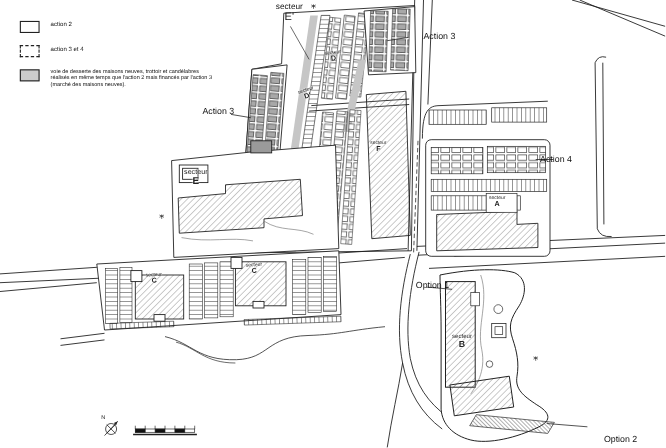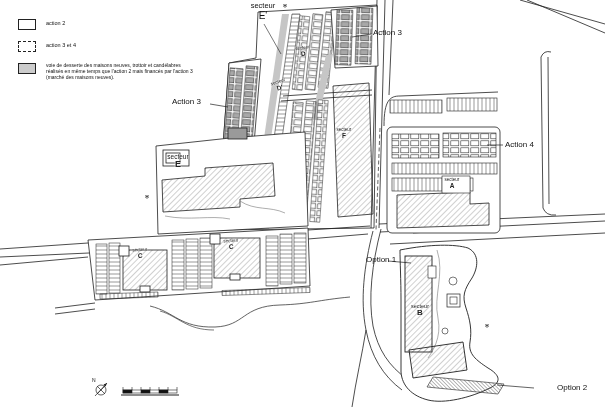--- a/index.html
+++ b/index.html
@@ -9,21 +9,21 @@
   
   .legend{position:absolute;left:18px;top:18px;width:190px;}
   .legend-row{display:flex;align-items:flex-start;margin-bottom:10px;}
   .swatch{width:16px;height:9px;border:1px solid #222;margin-right:10px;flex:0 0 auto;margin-top:1px;}
   .swatch.outline{background:#fff;}
   .swatch.dashed{background:#fff;border:1px dashed #222;}
   .swatch.gray{background:#cccccc;}
   .legend-label{font-size:5.5px;line-height:6.5px;padding-top:2px;}
   .legend-par{font-size:5px;line-height:6.2px;width:152px;padding-top:0;}
   
-  .callout{position:absolute;font-size:8px;line-height:9px;white-space:nowrap;color:#111;}
+  .callout{position:absolute;font-size:8px;line-height:9px;white-space:nowrap;color:#111;padding-left:12px;}
   
   .sector{position:absolute;width:30px;text-align:center;color:#222;
           text-shadow:0 0 2px #fff,0 0 2px #fff;}
   .sector .sw{font-size:4.5px;line-height:5px;}
   .sector .sl{font-size:6.5px;line-height:7px;font-weight:bold;}
   .sector.big .sw{font-size:6.5px;line-height:7px;}
   .sector.big .sl{font-size:9px;line-height:9px;}
   .sector.med .sw{font-size:5.5px;line-height:6px;}
   .sector.med .sl{font-size:8px;line-height:8px;}
   .sector-eprime{position:absolute;text-align:center;color:#111;}
@@ -257,23 +257,23 @@
       <div class="legend-label">action 3 et 4</div>
     </div>
     <div class="legend-row">
       <div class="swatch gray"></div>
       <div class="legend-label legend-par">voie de desserte des maisons neuves, trottoir et candélabres réalisés en même temps que l'action 2 mais financés par l'action 3 (marché des maisons neuves).</div>
     </div>
   </div>
 
   <div class="callout" style="left:172px;top:97px;">Action 3</div>
   <div class="callout" style="left:373px;top:28px;">Action 3</div>
-  <div class="callout" style="left:505px;top:140px;">Action 4</div>
+  <div class="callout" style="left:479px;top:140px;">Action 4</div>
   <div class="callout" style="left:354px;top:255px;margin-left:12px;">Option 1</div>
-  <div class="callout" style="left:537px;top:383px;margin-left:20px;">Option 2</div>
+  <div class="callout" style="left:537px;top:395px;">Option 2</div>
 
   <div class="sector-eprime" style="left:245px;top:2px;width:36px;">
     <div class="sw">secteur</div>
     <div class="sl">E'</div>
   </div>
   <div class="sector" style="left:288px;top:45px;transform:rotate(-8deg);">
     <div class="sw">secteur</div>
     <div class="sl">D</div>
   </div>
   <div class="sector" style="left:264px;top:79px;transform:rotate(-18deg);">

